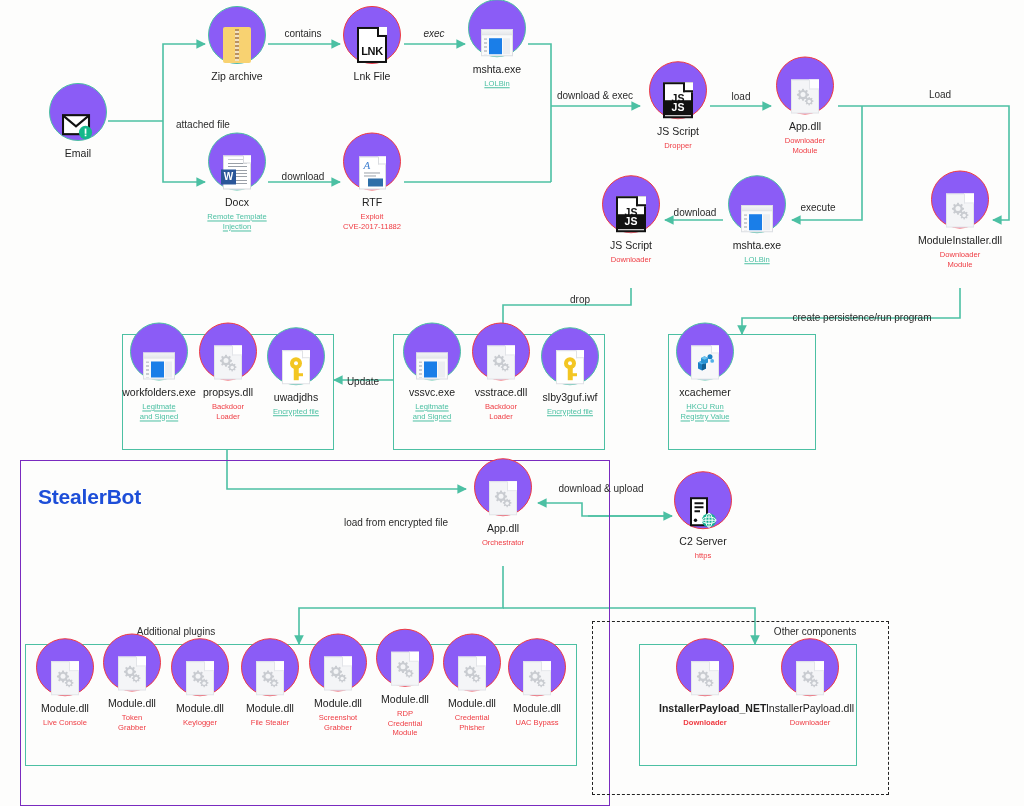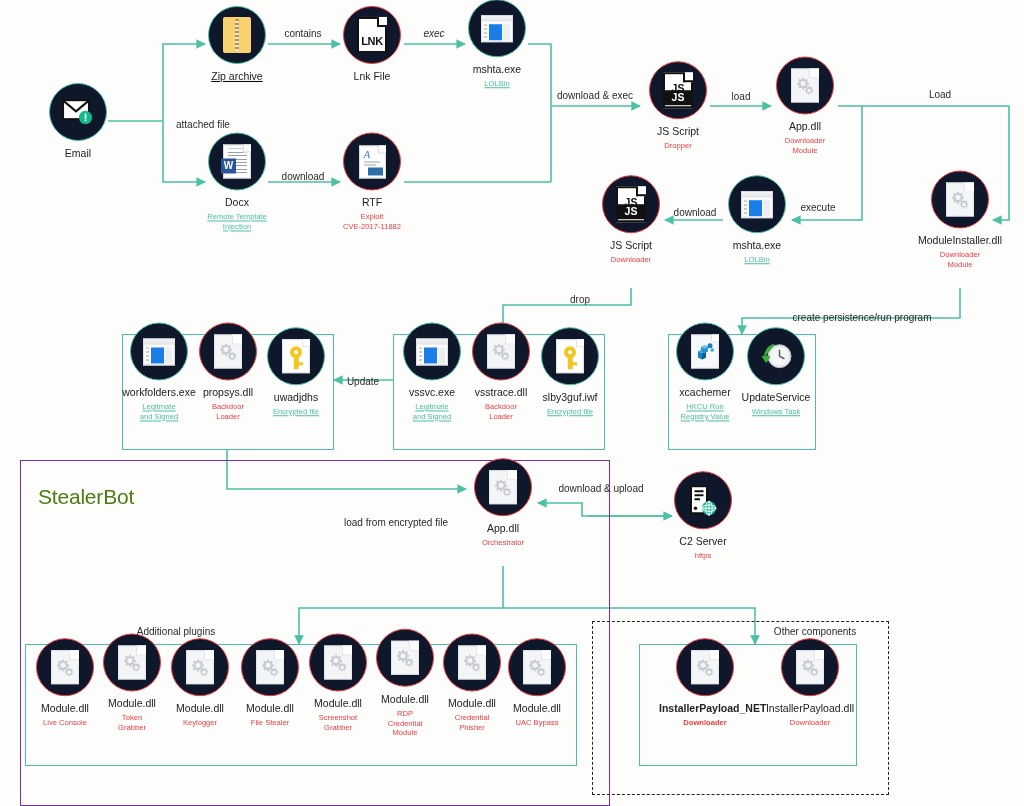--- a/index.html
+++ b/index.html
@@ -27,22 +27,22 @@
     position: absolute;
     width: 92px;
     text-align: center;
     transform: translate(-50%, -50%);
   }
   .node .ring {
     width: 58px; height: 58px;
     margin: 0 auto;
     border-radius: 50%;
     border: 1.6px solid #4cc0a3;
-    background: #0f172a;
-    display: flex; align-items: center; justify-content: center;
+    background: #8b5cf6;
+    display: flex; align-items: flex-end; justify-content: center;
     position: relative;
   }
   .node.red .ring { border-color: #ef3b42; }
   .node .label {
     margin-top: 6px;
     font-size: 10.5px;
     color: #222;
     line-height: 1.15;
     white-space: nowrap;
   }
@@ -269,22 +269,22 @@
     white-space: nowrap;
   }
   .purplebox {
     position: absolute;
     border: 1.8px solid #7a2bbf;
     background: transparent;
   }
   .purplelabel {
     position: absolute;
     font-size: 21px;
-    font-weight: normal;
-    color: #4d7c0f;
+    font-weight: bold;
+    color: #1d4ed8;
     letter-spacing: -0.2px;
     white-space: nowrap;
   }
   .dashbox {
     position: absolute;
     border: 1.4px dashed #222;
     background: transparent;
   }
 </style>
 </head>
@@ -378,21 +378,21 @@
           <path d="M1.8,2.2 L14,12.4 L26.2,2.2" fill="none" stroke="#111" stroke-width="2.1"></path>
           <circle cx="23.5" cy="18.5" r="6.6" fill="#14b88a"></circle>
           <rect x="22.7" y="14.6" width="1.7" height="5.2" fill="#fff"></rect>
           <rect x="22.7" y="20.6" width="1.7" height="1.7" fill="#fff"></rect>
         </svg>
       </span>
     </div>
     <div class="label">Email</div>
   </div>
 
-  <div class="node" style="left:237px; top:44px;text-decoration:underline;">
+  <div class="node" style="left:237px; top:44px;">
     <div class="ring">
       <span class="zipicon">
           <span class="zipline"></span>
         </span>
     </div>
     <div class="label">Zip archive</div>
   </div>
 
   <div class="node red" style="left:372px; top:44px;">
     <div class="ring">
@@ -651,36 +651,20 @@
         </span>
       </span>
     </div>
     <div class="label">xcachemer</div>
     <div class="sub">
         <span style="display:block">HKCU Run</span>
         <span style="display:block">Registry Value</span>
       </div>
   </div>
 
-  <div class="node teal-sub" style="left:776px; top:372px;">
-    <div class="ring">
-      <span class="clockicon">
-        <svg width="32" height="30" viewBox="0 0 32 30">
-          <circle cx="18.5" cy="15" r="11.5" fill="#e8eaec" stroke="#b9bdc2" stroke-width="1"></circle>
-          <circle cx="18.5" cy="15" r="9" fill="#f5f6f7"></circle>
-          <line x1="18.5" y1="15" x2="18.5" y2="8.5" stroke="#5a5f66" stroke-width="1.5"></line>
-          <line x1="18.5" y1="15" x2="23.5" y2="17.5" stroke="#5a5f66" stroke-width="1.5"></line>
-          <path d="M14,3 A12,12 0 0 0 4.5,14.5 L9.5,14.5 L5,21 L0.5,14.5 L4.5,14.5" fill="#3fae3a"></path>
-          <path d="M13.5,2.5 A13,13 0 0 0 3.2,16 L9.2,16 L5.2,21.8 L1.2,16 L3.2,16" fill="#3fae3a"></path>
-        </svg>
-      </span>
-    </div>
-    <div class="label">UpdateService</div>
-    <div class="sub">Windows Task</div>
-  </div>
 
   <div class="node red" style="left:503px; top:503px;">
     <div class="ring">
       <span class="docbase">
         <span class="gearwrap">
           <svg width="22" height="20" viewBox="0 0 22 20">
             <g fill="#c9ccd1">
               <path d="M8.2,2.2 l1.6,0 l0.35,1.5 l1.35,0.55 l1.25,-0.9 l1.15,1.15 l-0.9,1.25 l0.55,1.35 l1.5,0.35 l0,1.6 l-1.5,0.35 l-0.55,1.35 l0.9,1.25 l-1.15,1.15 l-1.25,-0.9 l-1.35,0.55 l-0.35,1.5 l-1.6,0 l-0.35,-1.5 l-1.35,-0.55 l-1.25,0.9 l-1.15,-1.15 l0.9,-1.25 l-0.55,-1.35 l-1.5,-0.35 l0,-1.6 l1.5,-0.35 l0.55,-1.35 l-0.9,-1.25 l1.15,-1.15 l1.25,0.9 l1.35,-0.55 z"></path>
               <circle cx="9" cy="8" r="2.5" fill="#f4f5f7"></circle>
               <path d="M14.6,10.4 l1.1,0 l0.25,1.05 l0.95,0.4 l0.9,-0.65 l0.8,0.8 l-0.65,0.9 l0.4,0.95 l1.05,0.25 l0,1.1 l-1.05,0.25 l-0.4,0.95 l0.65,0.9 l-0.8,0.8 l-0.9,-0.65 l-0.95,0.4 l-0.25,1.05 l-1.1,0 l-0.25,-1.05 l-0.95,-0.4 l-0.9,0.65 l-0.8,-0.8 l0.65,-0.9 l-0.4,-0.95 l-1.05,-0.25 l0,-1.1 l1.05,-0.25 l0.4,-0.95 l-0.65,-0.9 l0.8,-0.8 l0.9,0.65 l0.95,-0.4 z"></path>

